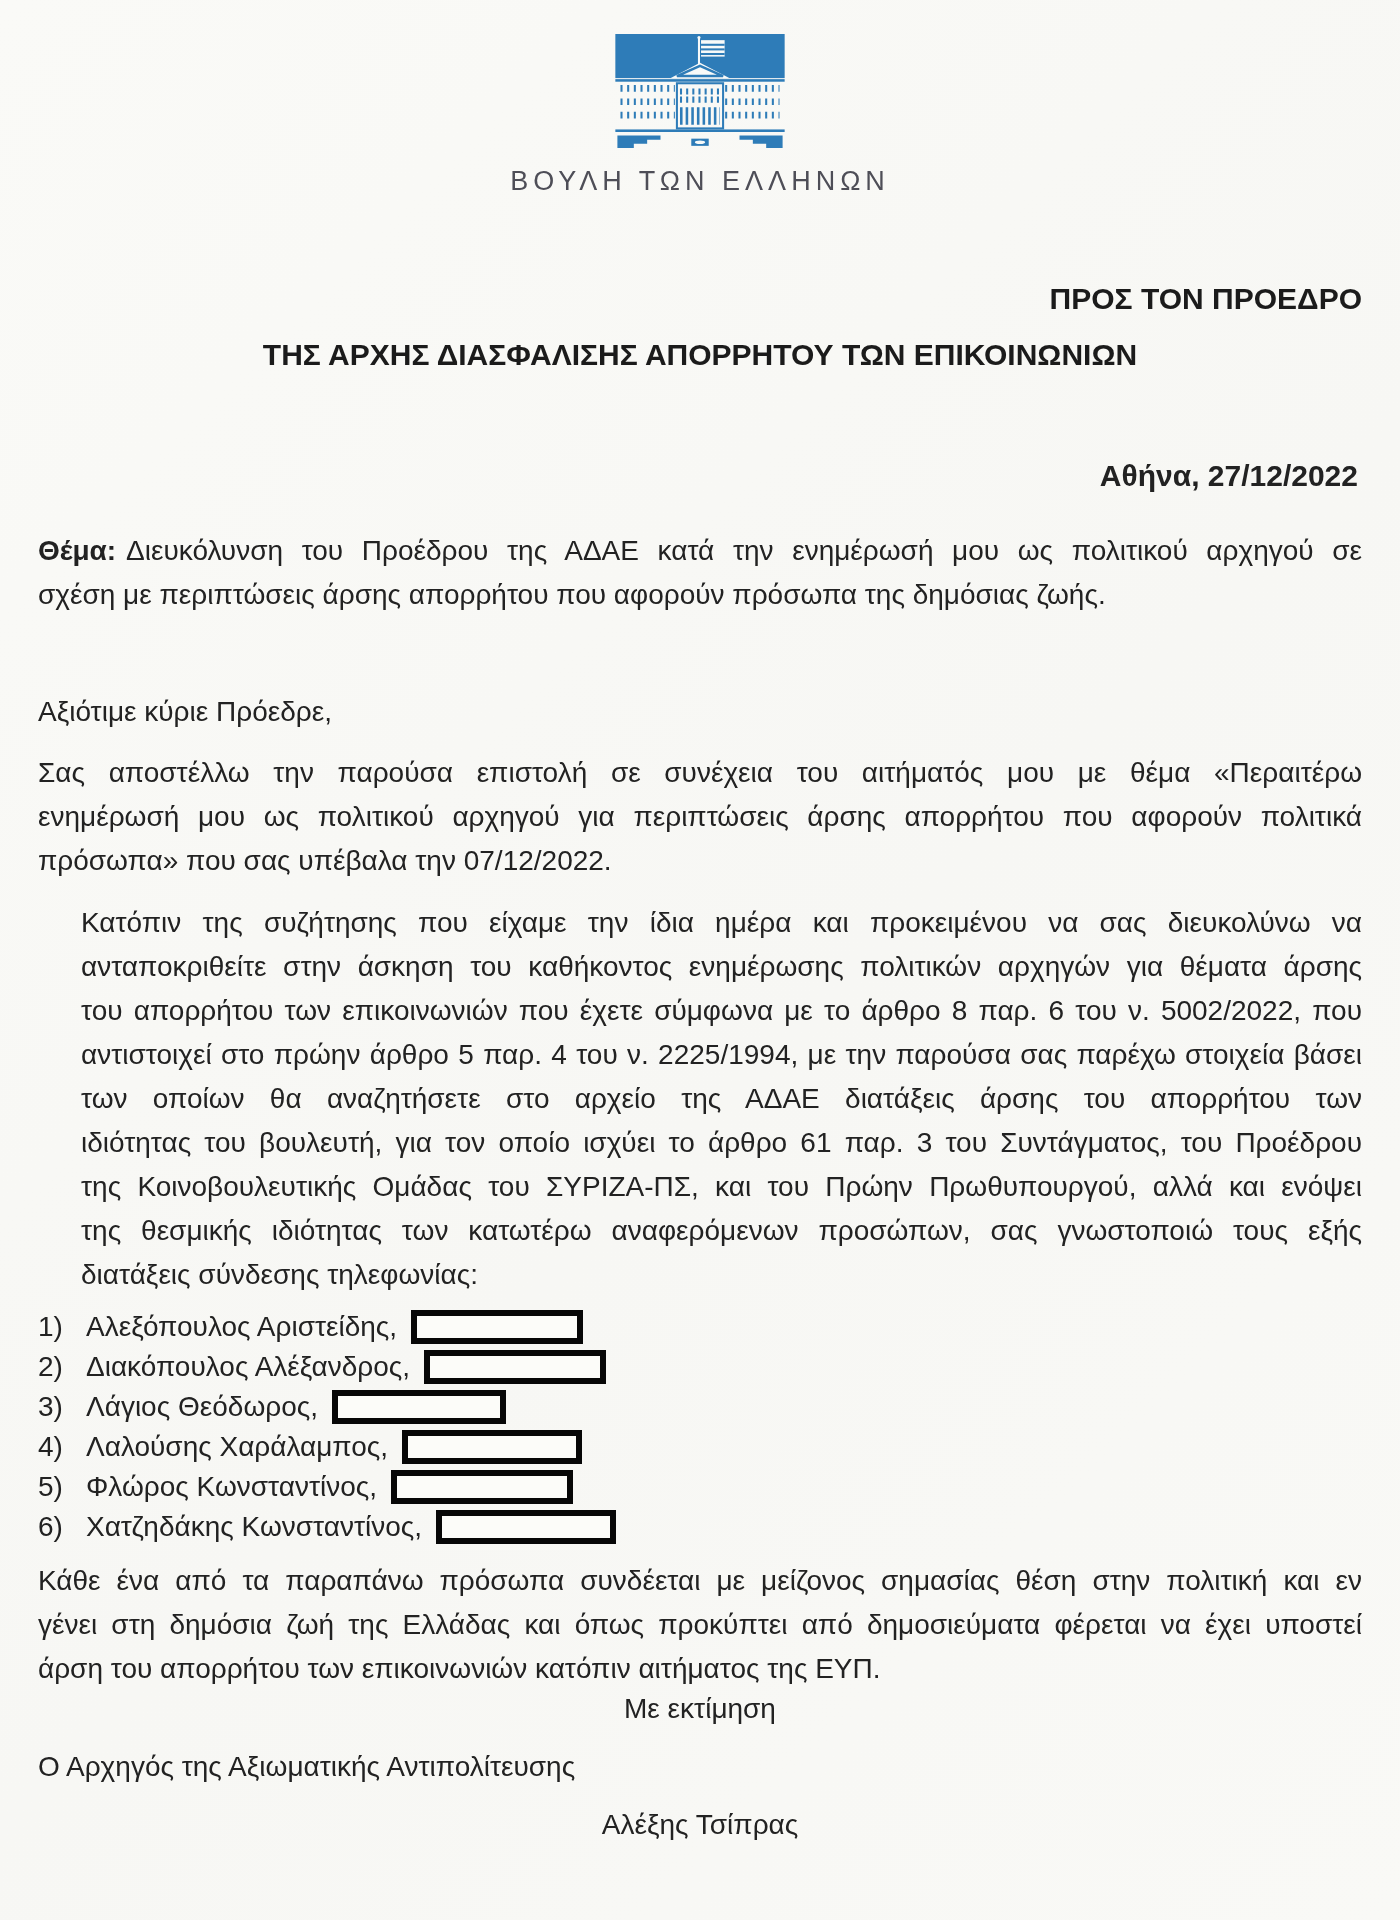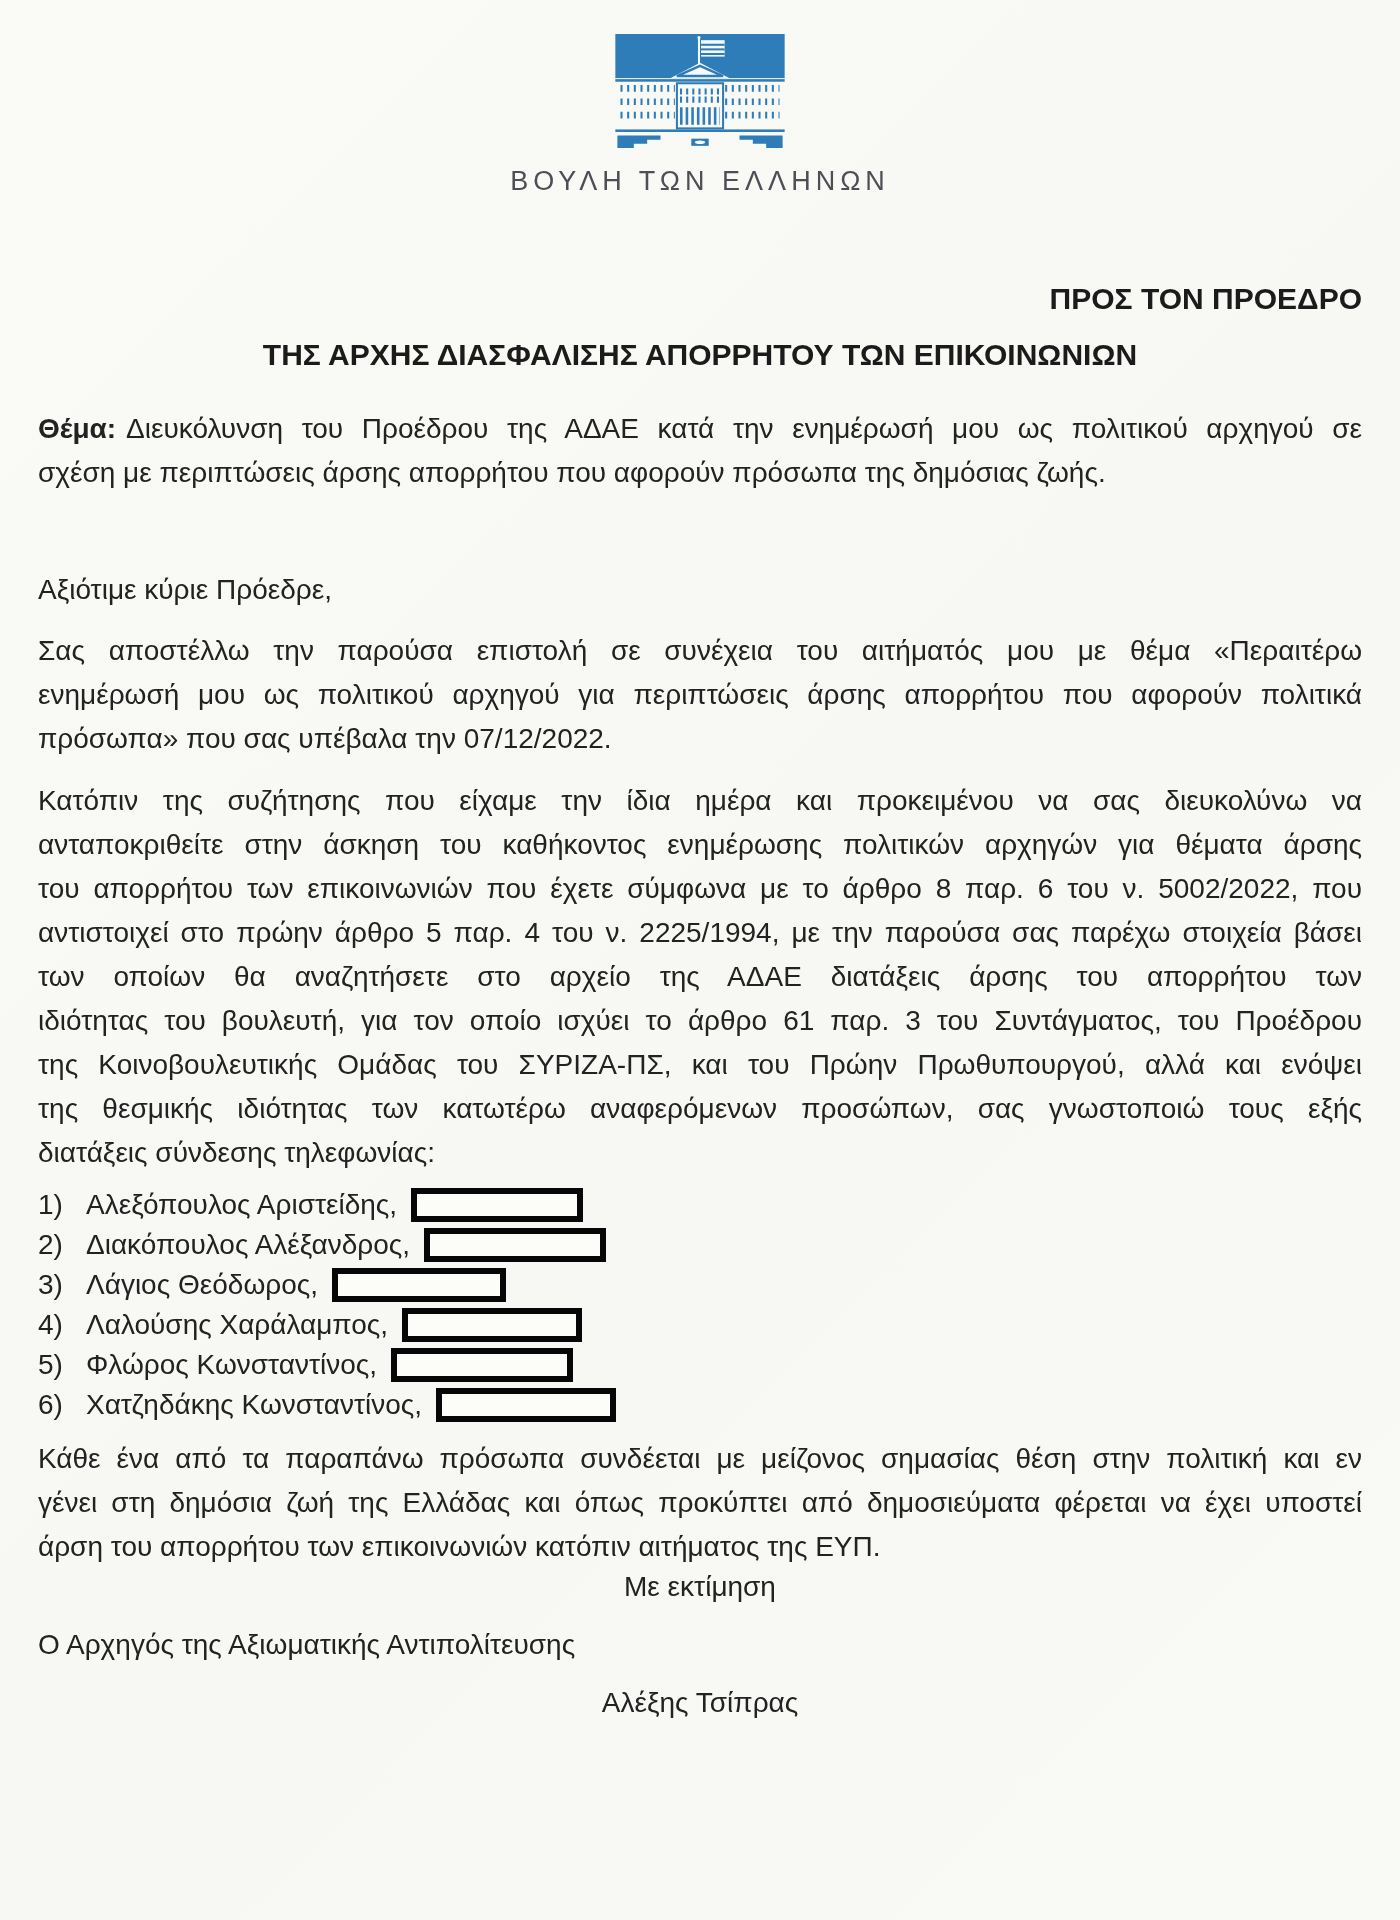--- a/index.html
+++ b/index.html
@@ -53,21 +53,21 @@
 
   
   .bodytext { font-size: 28px; line-height: 44px; }
   .jline  { text-align: justify; text-align-last: justify; }
   .endline { text-align: center; text-align-last: left; }
   .subject-block { margin-top: 34px; }
   .subject-label { font-weight: bold; margin-right: 10px; }
 
   .salutation { margin-top: 74px; font-size: 28px; line-height: 42px; }
   .para1 { margin-top: 18px; }
-  .para2 { margin-top: 18px; }
+  .para2 { margin-top: 18px; margin-left: 43px; }
   .para3 { margin-top: 12px; }
 
   
   .phone-list { margin-top: 10px; }
   .list-item { display: flex; align-items: center; height: 40px; font-size: 28px; }
   .list-num { width: 48px; flex: 0 0 48px; }
   .redaction {
     display: inline-block;
     height: 22px;
     border: 6px solid #070707;
@@ -132,20 +132,21 @@
           <rect x="158" y="204" width="34" height="14" fill="#2e7cb8"></rect>
           <ellipse cx="175" cy="211" rx="10" ry="3.5" fill="#f8faf9"></ellipse>
         </svg>
       </span>
       <div class="inst-name">ΒΟΥΛΗ ΤΩΝ ΕΛΛΗΝΩΝ</div>
     </div>
 
     <div class="recipient1">ΠΡΟΣ ΤΟΝ ΠΡΟΕΔΡΟ</div>
     <div class="recipient2">ΤΗΣ ΑΡΧΗΣ ΔΙΑΣΦΑΛΙΣΗΣ ΑΠΟΡΡΗΤΟΥ ΤΩΝ ΕΠΙΚΟΙΝΩΝΙΩΝ</div>
 
+    <div class="dateline">Αθήνα, 27/12/2022</div>
 
     <div class="subject-block bodytext">
       <div class="jline"><span class="subject-label">Θέμα:</span><span>Διευκόλυνση του Προέδρου της ΑΔΑΕ κατά την ενημέρωσή μου ως πολιτικού αρχηγού σε</span></div>
       <div class="endline">σχέση με περιπτώσεις άρσης απορρήτου που αφορούν πρόσωπα της δημόσιας ζωής.</div>
     </div>
 
     <div class="salutation">Αξιότιμε κύριε Πρόεδρε,</div>
 
     <div class="para1 bodytext">
       <div class="jline">Σας αποστέλλω την παρούσα επιστολή σε συνέχεια του αιτήματός μου με θέμα «Περαιτέρω</div>

